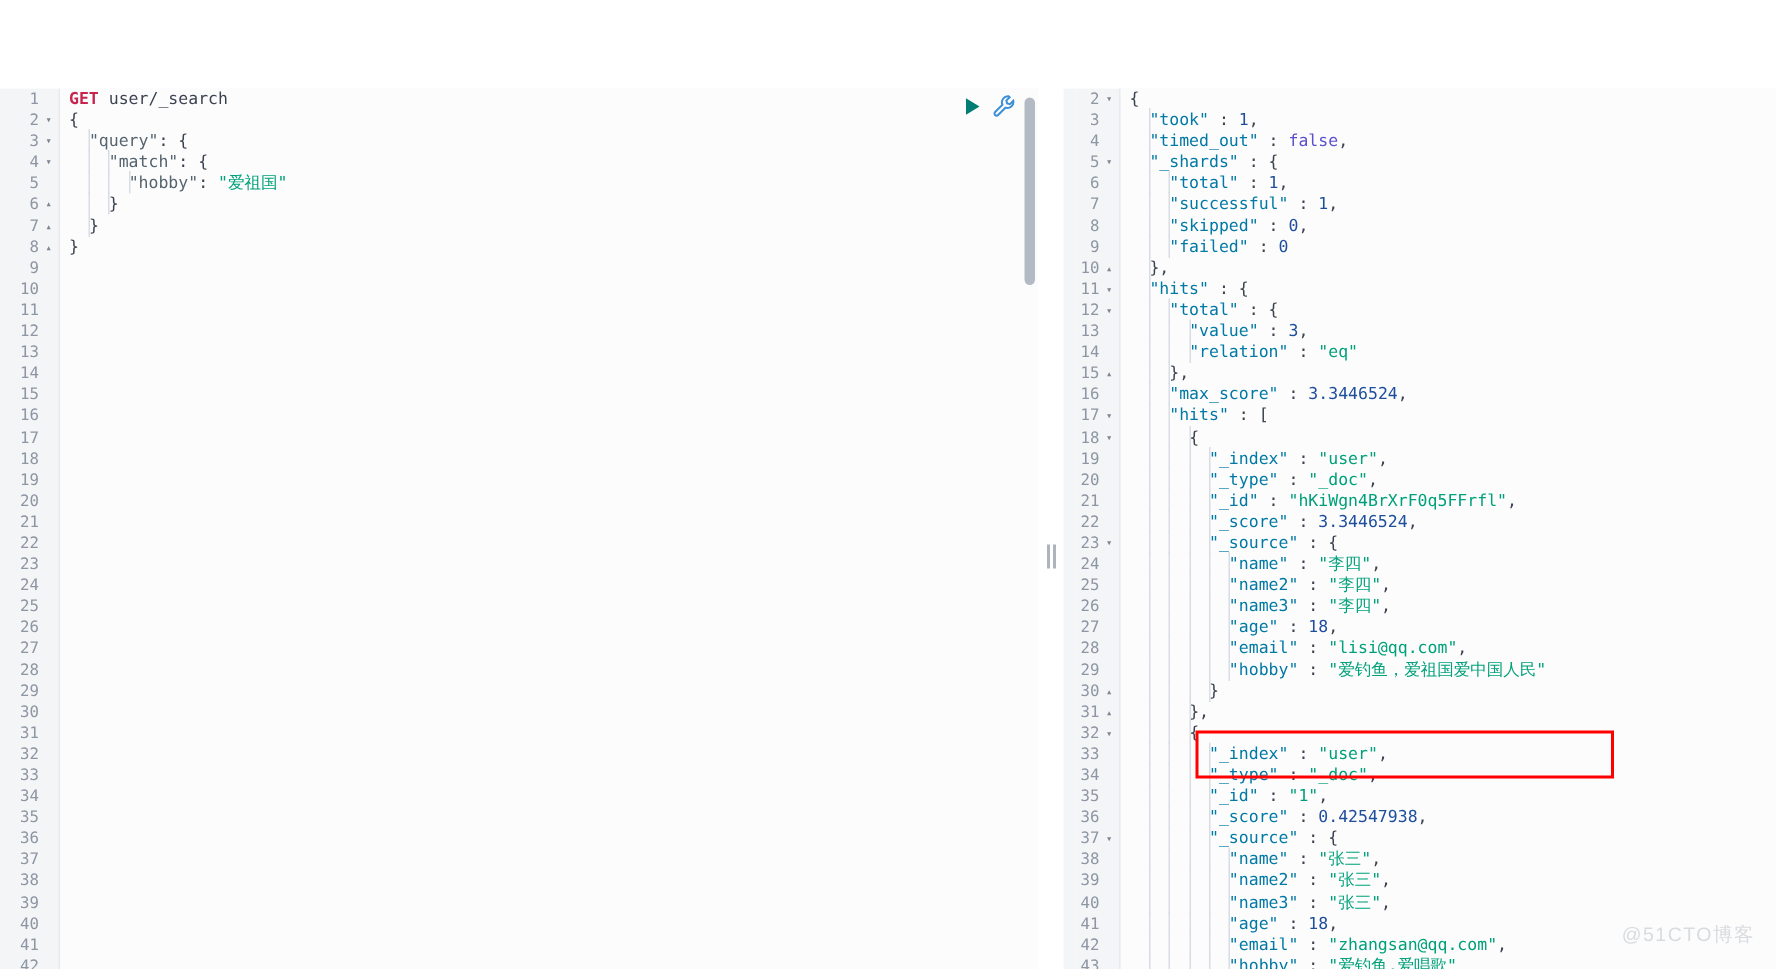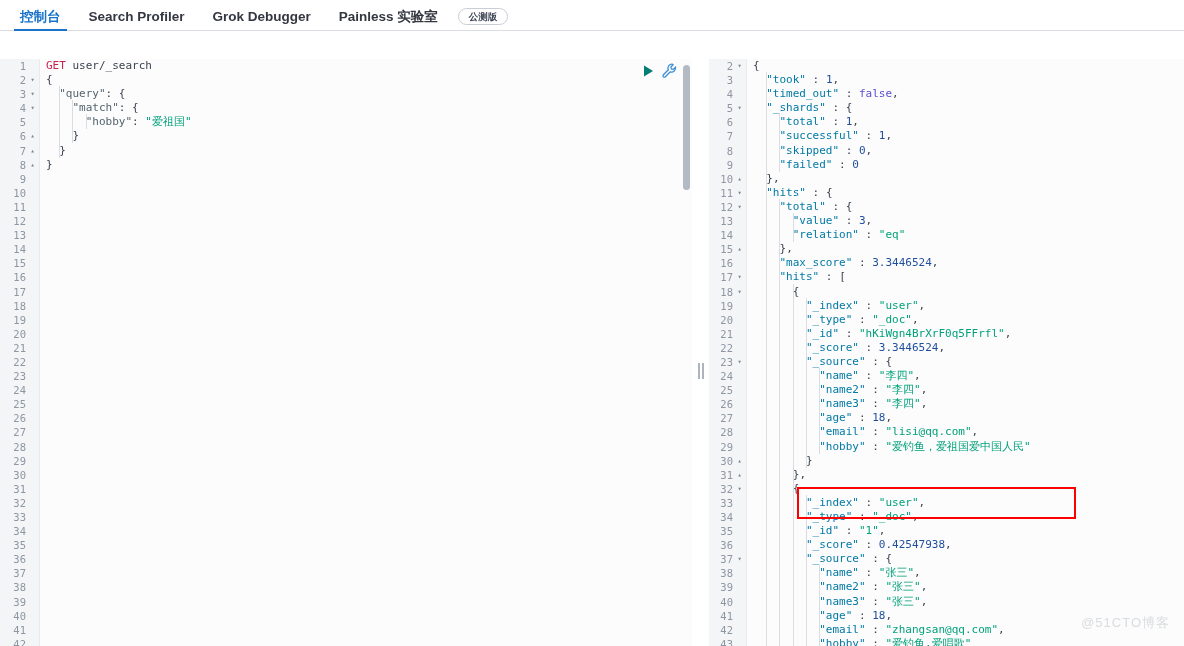--- a/index.html
+++ b/index.html
@@ -84,21 +84,21 @@
   .pane-right .code{left:38px;padding-left:6px;}
   .cline{height:14.1px;line-height:14.1px;white-space:pre;}
 
   
   .ig{display:inline-block;width:0;position:relative;}
   .ig:before{
     content:"";position:absolute;left:0;top:-1px;height:15px;width:1px;background:#d8dce3;
   }
 
   
-  .t-method{color:#c7254e;font-weight:normal;}
+  .t-method{color:#c7254e;font-weight:bold;}
   .t-url{color:#3c4350;}
   .t-key{color:#0079a5;}
   .t-key2{color:#55646e;}
   .t-str{color:#00a17a;}
   .t-strcn{color:#00a17a;}
   .t-num{color:#1f4f9c;}
   .t-bool{color:#5a4fcf;}
   .t-punc{color:#3c4350;}
   .t-brace{color:#3c4350;}
 
@@ -139,27 +139,20 @@
     position:absolute;right:14px;bottom:14px;
     font-size:13px;color:#d9dcdf;letter-spacing:1px;
     font-family:"Liberation Sans",sans-serif;user-select:none;
   }
 </style>
 </head>
 <body>
 
 <div id="app">
 
-  <div class="topbar">
-    <div class="tab active"><span>控制台</span></div>
-    <div class="tab"><span>Search Profiler</span></div>
-    <div class="tab"><span>Grok Debugger</span></div>
-    <div class="tab"><span>Painless 实验室</span></div>
-    <div class="beta-badge">公测版</div>
-  </div>
 
 
   <div class="workspace">
 
     <div class="pane pane-left">
       <div class="editor">
         <div class="gutter" id="req-gutter">
             <div class="gline">1</div>
             <div class="gline">2<span class="fold">▾</span></div>
             <div class="gline">3<span class="fold">▾</span></div>

